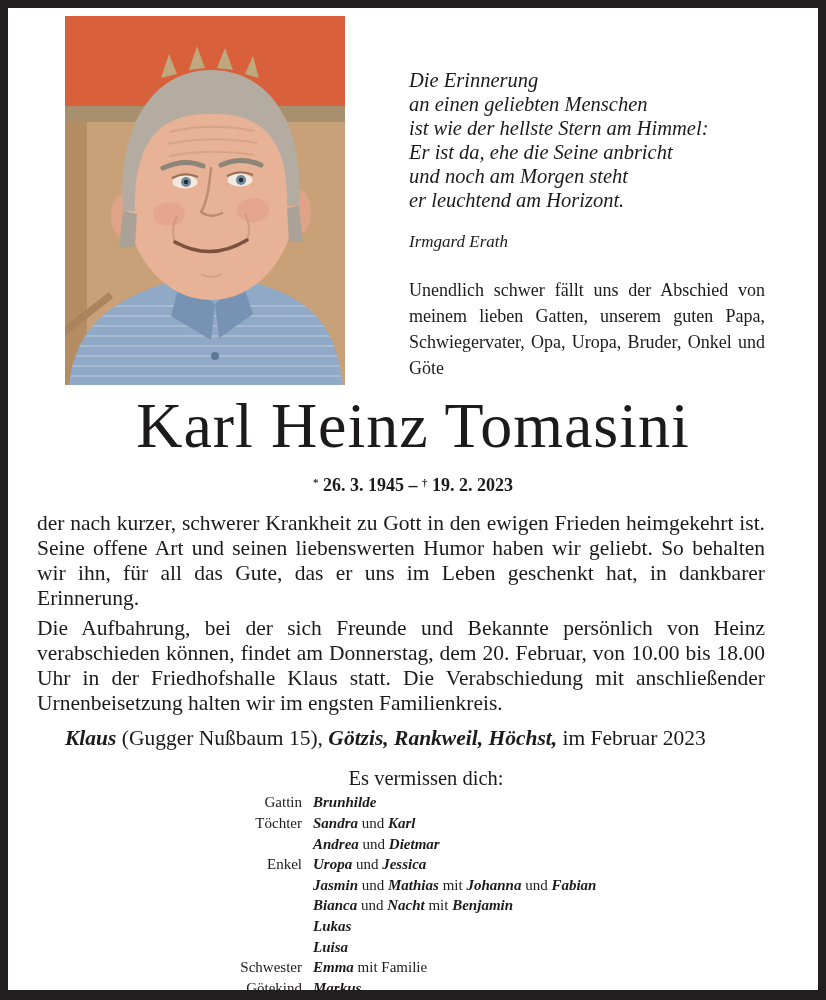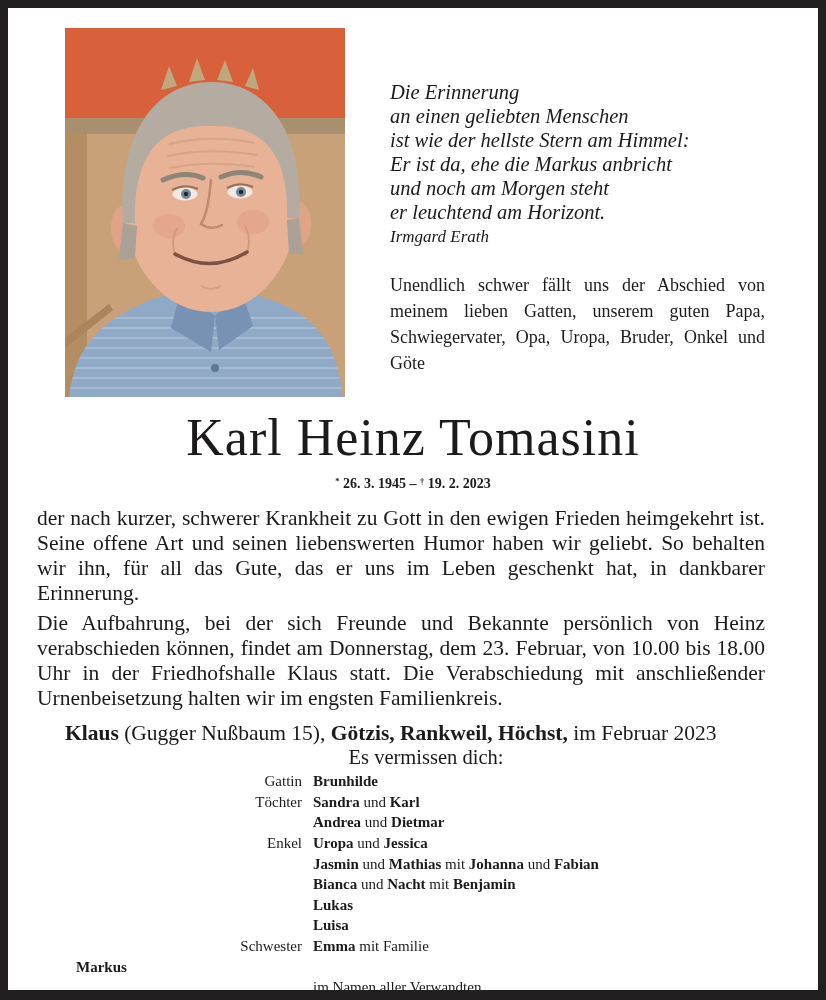--- a/index.html
+++ b/index.html
@@ -8,40 +8,40 @@
     background:var(--frame,#231f20);
     font-family:"Liberation Serif", serif;
     color:var(--ink,#1c1a1b);
     overflow:hidden;
   }
   .page{
     position:absolute;left:8px;top:8px;right:8px;bottom:10px;
     background:var(--paper,#ffffff);
     overflow:hidden;
   }
-  .top{display:flex;padding:20px 53px 0 57px;}
+  .top{display:flex;padding:8px 53px 0 57px;gap:19px;}
   .photo-wrap{flex:none;width:280px;height:369px;}
   .photo-wrap svg{display:block;width:280px;height:369px;}
   .right-col{margin-left:45px;width:380px;padding-top:52px;}
   .poem{font-style:italic;font-size:20.5px;line-height:24px;}
-  .poem-author{font-style:italic;font-size:17px;margin-top:3px;}
+  .poem-author{font-style:italic;font-size:17px;margin-top:20px;}
   .intro-par{margin-top:25px;font-size:18px;line-height:26px;text-align:justify;}
   .title{margin:12px 20px 0;text-align:center;font-weight:400;
-         font-size:52px;line-height:57px;letter-spacing:1px;}
-  .dates{margin-top:4px;text-align:center;font-weight:700;font-size:14px;line-height:24px;}
+         font-size:64px;line-height:57px;letter-spacing:1px;}
+  .dates{margin-top:12px;text-align:center;font-weight:700;font-size:18px;line-height:32px;}
   .sup{font-size:0.6em;vertical-align:0.5em;}
   .bodytext{margin:10px 53px 0 29px;font-size:21.5px;line-height:25px;text-align:justify;}
   .bodytext + .bodytext{margin-top:5px;}
   .location{margin:10px 53px 0 57px;font-size:21.5px;line-height:25px;}
-  .missing{margin-top:0;text-align:center;font-size:20.5px;line-height:23px;padding-left:26px;}
+  .missing{margin-top:16px;text-align:center;font-size:20.5px;line-height:23px;padding-left:26px;}
   .family{margin:2px 53px 0 57px;font-size:15px;line-height:20.6px;}
   .frow{display:flex;}
   .flabel{flex:none;width:237px;text-align:right;}
   .fnames{padding-left:11px;}
-  .b{font-weight:700;}
+  .b{font-weight:700;font-style:italic;}
 </style>
 </head>
 <body>
 
 <div class="page">
 
   <div class="top">
 
     <div class="photo-wrap">
       <svg viewBox="0 0 280 369">
@@ -97,35 +97,35 @@
         <path d="M110,226 Q146,246 182,224" stroke="#7d5142" stroke-width="3.5" fill="none" stroke-linecap="round"></path>
         <path d="M136,258 Q146,264 156,258" stroke="#d2a082" stroke-width="2" fill="none"></path>
       </svg>
     </div>
 
     <div class="right-col">
       <div class="poem">
           <div>Die Erinnerung</div>
           <div>an einen geliebten Menschen</div>
           <div>ist wie der hellste Stern am Himmel:</div>
-          <div>Er ist da, ehe die Markus anbricht</div>
+          <div>Er ist da, ehe die Seine anbricht</div>
           <div>und noch am Morgen steht</div>
           <div>er leuchtend am Horizont.</div>
         </div>
       <div class="poem-author">Irmgard Erath</div>
       <div class="intro-par">Unendlich schwer fällt uns der Abschied von meinem lieben Gatten, unserem guten Papa, Schwiegervater, Opa, Uropa, Bruder, Onkel und Göte</div>
     </div>
   </div>
 
   <h1 class="title">Karl Heinz Tomasini</h1>
 
   <div class="dates"><span class="sup">*</span><span> 26. 3. 1945 – </span><span class="sup">†</span><span> 19. 2. 2023</span></div>
 
   <p class="bodytext">der nach kurzer, schwerer Krankheit zu Gott in den ewigen Frieden heimgekehrt ist. Seine offene Art und seinen liebenswerten Humor haben wir geliebt. So behalten wir ihn, für all das Gute, das er uns im Leben geschenkt hat, in dankbarer Erinnerung.</p>
-  <p class="bodytext">Die Aufbahrung, bei der sich Freunde und Bekannte persönlich von Heinz verabschieden können, findet am Donnerstag, dem 23. Februar, von 10.00 bis 18.00 Uhr in der Friedhofshalle Klaus statt. Die Verabschiedung mit anschließender Urnenbeisetzung halten wir im engsten Familienkreis.</p>
+  <p class="bodytext">Die Aufbahrung, bei der sich Freunde und Bekannte persönlich von Heinz verabschieden können, findet am Donnerstag, dem 20. Februar, von 10.00 bis 18.00 Uhr in der Friedhofshalle Klaus statt. Die Verabschiedung mit anschließender Urnenbeisetzung halten wir im engsten Familienkreis.</p>
 
   <div class="location"><span class="b">Klaus</span><span> (Gugger Nußbaum 15), </span><span class="b">Götzis, Rankweil, Höchst,</span><span> im Februar 2023</span></div>
 
   <div class="missing">Es vermissen dich:</div>
 
   <div class="family">
       <div class="frow">
         <div class="flabel">Gattin</div>
         <div class="fnames"><span class="b">Brunhilde</span></div>
       </div>
@@ -155,20 +155,21 @@
       </div>
       <div class="frow">
         <div class="flabel"></div>
         <div class="fnames"><span class="b">Luisa</span></div>
       </div>
       <div class="frow">
         <div class="flabel">Schwester</div>
         <div class="fnames"><span class="b">Emma</span><span> mit Familie</span></div>
       </div>
       <div class="frow">
+        <div class="flabel">Götekind</div>
         <div class="fnames"><span class="b">Markus</span></div>
       </div>
       <div class="frow">
         <div class="flabel"></div>
         <div class="fnames"><span>im Namen aller Verwandten</span></div>
       </div>
     </div>
 
 </div>
 

